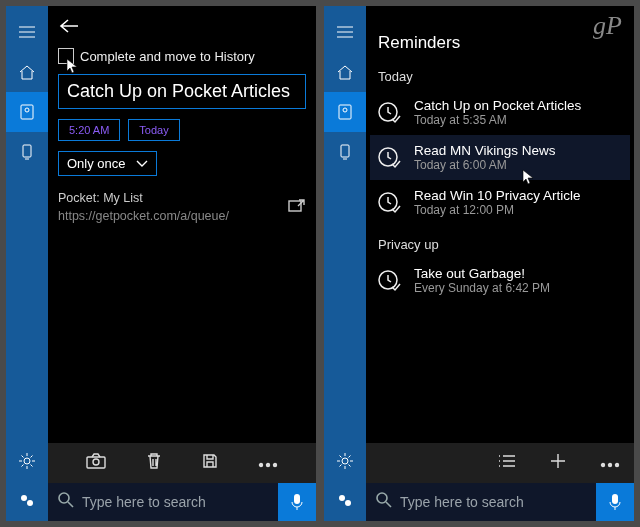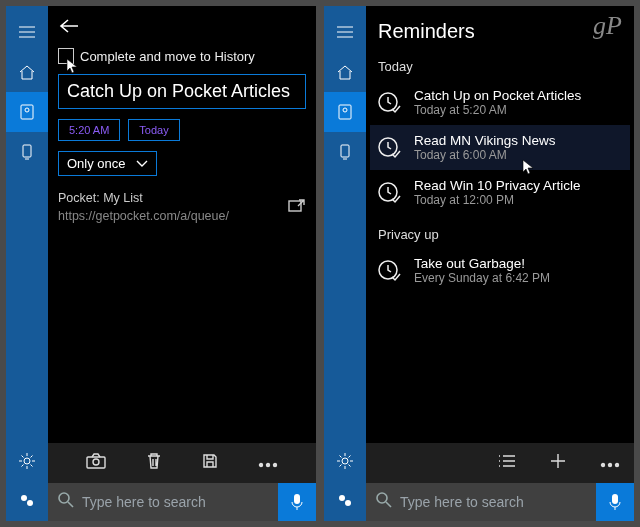--- a/index.html
+++ b/index.html
@@ -20,34 +20,34 @@
   .cursor-arrow svg { fill: #fff; stroke: #000; stroke-width: 0.6; }
   .title-box { border: 1.5px solid #0a7ad9; padding: 6px 8px; font-size: 18px; color: #fff; margin-bottom: 10px; }
   .field-row { display: flex; gap: 8px; margin-bottom: 10px; }
   .field-box { border: 1.5px solid #0a7ad9; padding: 4px 10px; font-size: 11px; color: #8b5cf6; }
   .dropdown-box { border: 1.5px solid #0a7ad9; padding: 4px 8px; font-size: 13px; color: #fff; display: inline-flex; align-items: center; gap: 10px; margin-bottom: 14px; }
   .chev { display: inline-block; }
   .chev svg { stroke: #fff; stroke-width: 1.4; fill: none; }
   .link-block { font-size: 12.5px; line-height: 1.4; color: #ccc; display: flex; justify-content: space-between; align-items: center; }
   .link-url { color: #888; }
   .open-icon svg { stroke: #ccc; stroke-width: 1.4; fill: none; }
-  .header-title { font-size: 20px; color: #fff; padding: 6px 2px 10px 2px; }
+  .header-title { font-size: 17px; color: #fff; padding: 6px 2px 10px 2px; margin-top: 13px; }
   .section-label { font-size: 13px; color: #ddd; padding: 6px 2px; }
   .reminder { display: flex; align-items: center; gap: 12px; padding: 8px 6px; margin-left: -6px; margin-right: -6px; }
   .reminder.sel { background: #0f172a; }
   .reminder .ic { width: 26px; height: 26px; display: flex; align-items: center; justify-content: center; }
   .reminder .ic svg { stroke: #eee; stroke-width: 1.5; fill: none; }
   .reminder .txt .t { font-size: 13.5px; color: #fff; }
   .reminder .txt .s { font-size: 12px; color: #9a9a9a; }
   .cursor2 { position: absolute; }
   .toolbar { height: 40px; background: #1f1f1f; display: flex; align-items: center; justify-content: flex-end; gap: 34px; padding: 0 14px; }
   .toolbar.center { justify-content: center; gap: 40px; }
   .toolbar .tb { color: #ddd; cursor: pointer; }
   .toolbar .tb svg { stroke: #ddd; stroke-width: 1.4; fill: none; }
-  .searchbar { height: 38px; background: #404040; display: flex; align-items: center; padding: 0 0 0 10px; }
+  .searchbar { height: 38px; background: #0f172a; display: flex; align-items: center; padding: 0 0 0 10px; }
   .searchbar .sicon svg { stroke: #9aa; stroke-width: 1.6; fill: none; }
   .searchbar .stext { flex: 1; color: #9aa3aa; font-size: 14px; padding-left: 8px; }
   .mic-btn { width: 38px; height: 38px; background: #0a7ad9; display: flex; align-items: center; justify-content: center; }
   .mic-btn svg { fill: #fff; }
   .watermark { position: absolute; top: 5px; right: 12px; font-family: Georgia, serif; font-size: 26px; color: #888; font-style: italic; pointer-events: none; }
 </style>
 </head>
 <body>
 
 <div class="panel">
@@ -205,21 +205,21 @@
       <div class="reminder">
         <span class="ic">
             <svg width="24" height="24">
               <circle cx="11" cy="11" r="9"></circle>
               <path d="M11 6v5l3 2"></path>
               <path d="M15 18l3 3 5-6"></path>
             </svg>
           </span>
         <div class="txt">
             <div class="t">Catch Up on Pocket Articles</div>
-            <div class="s">Today at 5:20 AM</div>
+            <div class="s">Today at 5:35 AM</div>
           </div>
       </div>
       <div class="reminder sel" style="position:relative;">
         <span class="ic">
             <svg width="24" height="24">
               <circle cx="11" cy="11" r="9"></circle>
               <path d="M11 6v5l3 2"></path>
               <path d="M15 18l3 3 5-6"></path>
             </svg>
           </span>

